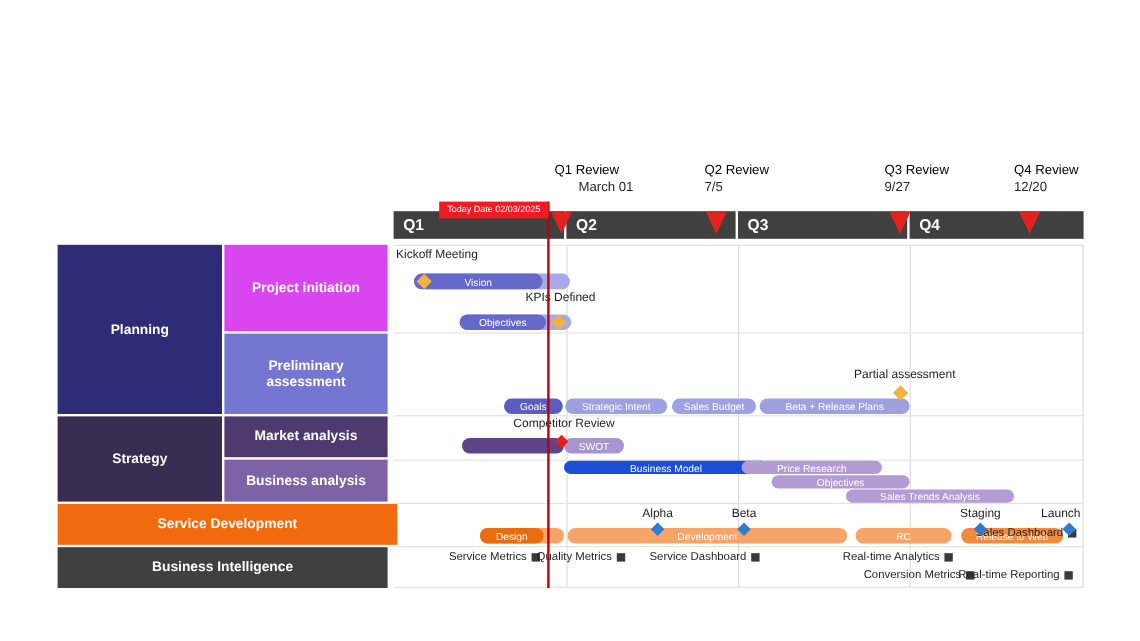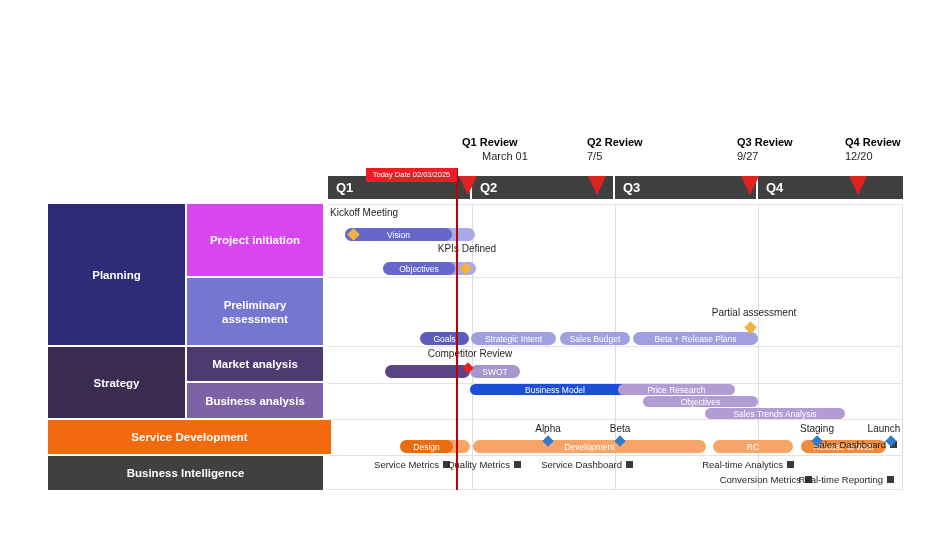--- a/index.html
+++ b/index.html
@@ -5,21 +5,21 @@
   html,body{margin:0;padding:0;background:#fff;}
   .stage{position:relative;width:950px;height:534px;background:#ffffff;overflow:hidden;
          font-family:"Liberation Sans",sans-serif;}
   .page-title{position:absolute;left:46px;top:33px;font-family:"DejaVu Sans",sans-serif;
               font-size:36px;letter-spacing:-0.8px;color:#0f0f0f;white-space:nowrap;}
   .page-title .t1{font-weight:800;}
   .page-title .t2{font-weight:600;}
   .page-sub{position:absolute;left:47px;top:88px;font-size:11px;line-height:14.5px;color:#1c1c1c;}
   .band-seg{position:absolute;top:176px;height:23px;color:#fff;font-weight:bold;font-size:13px;
             line-height:23px;padding-left:8px;box-sizing:border-box;z-index:10;}
-  .review-title{position:absolute;top:136px;font-size:11px;font-weight:bold;color:#000;white-space:nowrap;z-index:5;}
+  .review-title{position:absolute;top:136px;font-size:11px;font-weight:normal;color:#000;white-space:nowrap;z-index:5;}
   .review-date{position:absolute;top:150px;font-size:11px;color:#262626;white-space:nowrap;z-index:5;}
   .tri{position:absolute;top:176px;width:0;height:0;border-left:9px solid transparent;
        border-right:9px solid transparent;z-index:12;}
   .sb-block{position:absolute;display:flex;align-items:center;justify-content:center;text-align:center;
             color:#fff;font-weight:bold;font-size:11.5px;line-height:14px;padding:0 10px;box-sizing:border-box;}
   .grid-v{position:absolute;width:1px;background:#dcdcdc;z-index:1;}
   .grid-h{position:absolute;height:1px;background:#e3e3e3;z-index:1;}
   .bar{position:absolute;display:flex;align-items:center;justify-content:center;color:#fff;
        font-size:8.5px;white-space:nowrap;overflow:hidden;z-index:5;}
   .flabel{position:absolute;font-size:10px;color:#1f1f1f;white-space:nowrap;z-index:6;}

